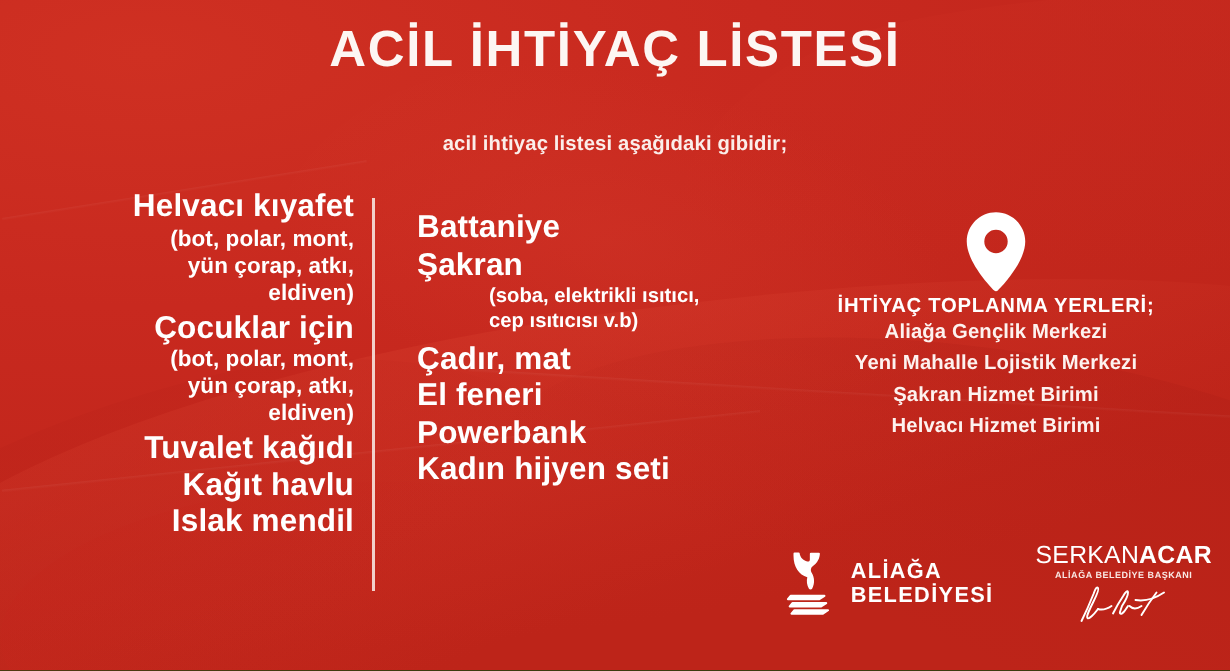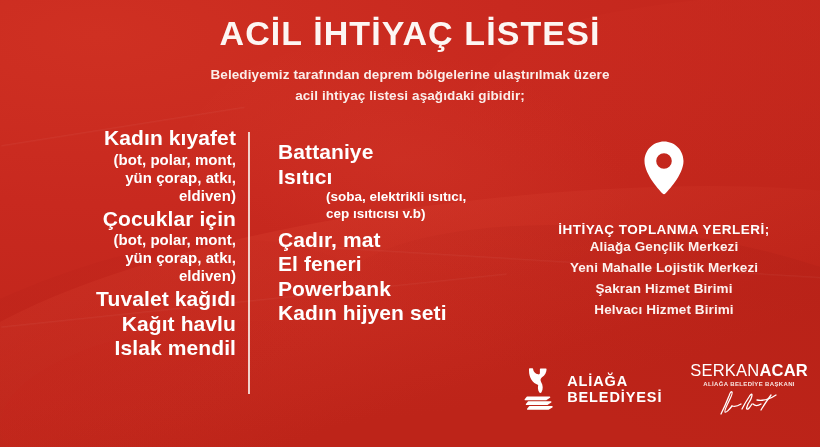--- a/index.html
+++ b/index.html
@@ -186,21 +186,21 @@
     text-align: center;
   }
   .pin-wrap {
     height: 56px;
     display: flex;
     align-items: center;
     justify-content: center;
   }
   .pin-wrap svg { display: block; }
   .places-title {
-    margin-top: 26px;
+    margin-top: 0;
     font-size: 13.5px;
     font-weight: 700;
     letter-spacing: .5px;
     color: #ffffff;
   }
   .place-item {
     font-size: 13.5px;
     font-weight: 700;
     line-height: 1.55;
     letter-spacing: .1px;
@@ -279,48 +279,48 @@
   <div class="bg-sweep sweep-b"></div>
   <div class="bg-sweep sweep-c"></div>
   <div class="bg-sweep sweep-f"></div>
   <div class="bg-fold fold-3"></div>
   <div class="bg-fold fold-1"></div>
   <div class="bg-fold fold-2"></div>
 
   <div class="header">
     <h1 class="poster-title">ACİL İHTİYAÇ LİSTESİ</h1>
     <p class="poster-subtitle">
-      <span>Belediyemiz tarafından deprem bölgelerine ulaştırılmak üzere</span><br>
+      <br>
       <span>acil ihtiyaç listesi aşağıdaki gibidir;</span>
     </p>
   </div>
 
   <div class="columns">
 
     <div class="divider"></div>
 
     <div class="col-left">
-      <div class="item-main">Kadın kıyafet</div>
+      <div class="item-main">Helvacı kıyafet</div>
       <div class="item-sub">(bot, polar, mont,</div>
       <div class="item-sub">yün çorap, atkı,</div>
       <div class="item-sub">eldiven)</div>
       <div class="gap-xs"></div>
       <div class="item-main">Çocuklar için</div>
       <div class="item-sub">(bot, polar, mont,</div>
       <div class="item-sub">yün çorap, atkı,</div>
       <div class="item-sub">eldiven)</div>
       <div class="gap-xs"></div>
       <div class="item-main">Tuvalet kağıdı</div>
       <div class="item-main">Kağıt havlu</div>
       <div class="item-main">Islak mendil</div>
     </div>
 
     <div class="col-mid">
       <div class="item-main">Battaniye</div>
-      <div class="item-main">Isıtıcı</div>
+      <div class="item-main">Şakran</div>
       <div class="item-sub-mid">(soba, elektrikli ısıtıcı,</div>
       <div class="item-sub-mid">cep ısıtıcısı v.b)</div>
       <div class="gap-sm"></div>
       <div class="item-main">Çadır, mat</div>
       <div class="item-main">El feneri</div>
       <div class="item-main">Powerbank</div>
       <div class="item-main">Kadın hijyen seti</div>
     </div>
   </div>
 

